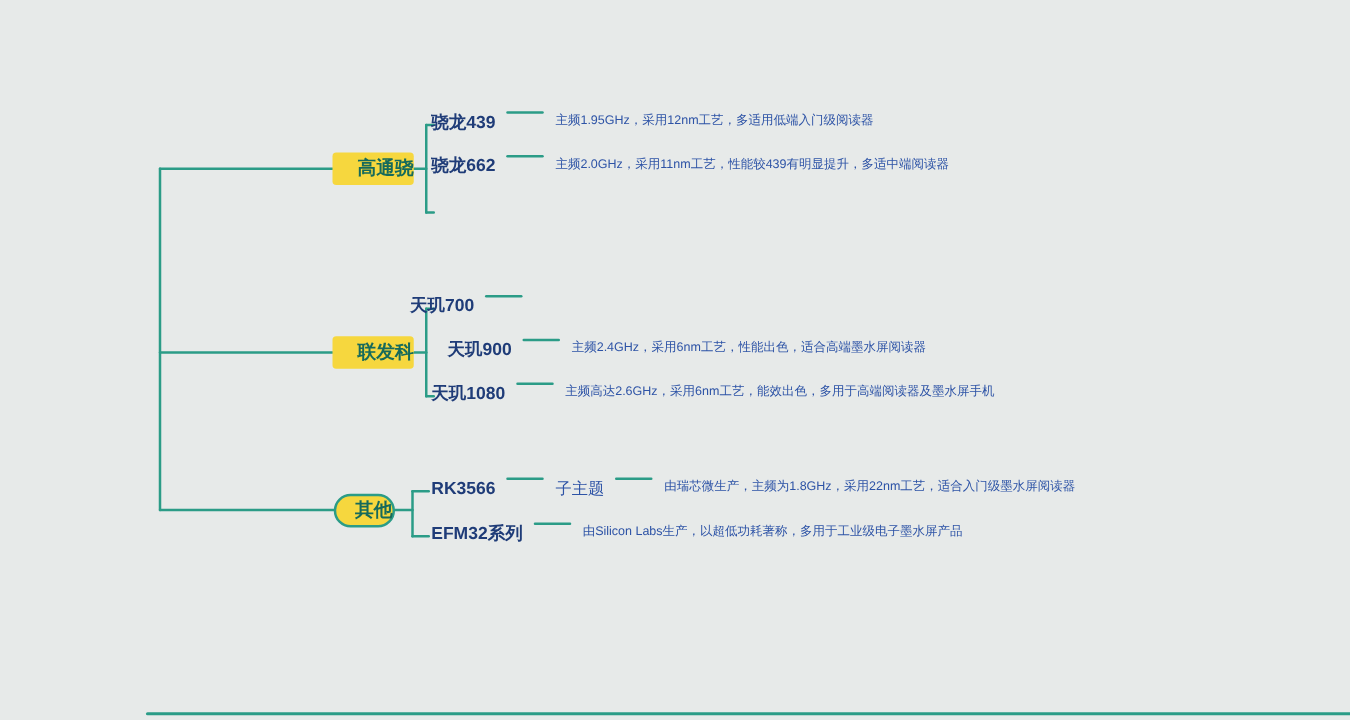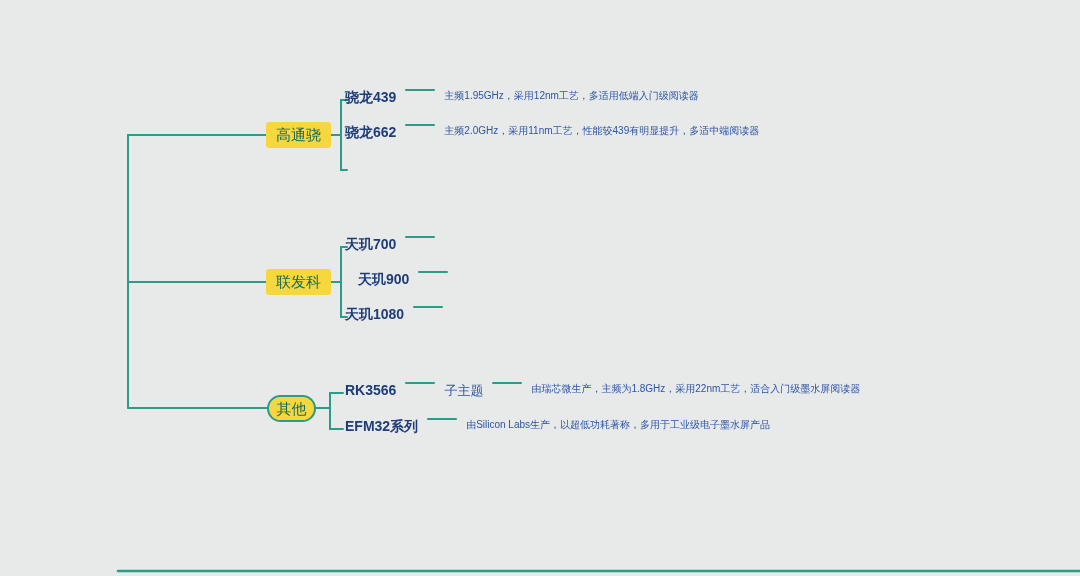--- a/index.html
+++ b/index.html
@@ -32,22 +32,22 @@
     line-height:39px;text-align:center;
     border-radius:3px;
     letter-spacing:1px;
     white-space:nowrap;
   }
   .branch-node{
     position:absolute;
     width:65px;height:26px;
     background:var(--branch-bg,#f6d73e);
     color:var(--branch-text,#166a5b);
-    font-size:15px;font-weight:400;
-    line-height:26px;text-align:center;
+    font-size:15px;font-weight:700;
+    line-height:26px;text-align:right;
     border-radius:3px;
     white-space:nowrap;
   }
   .branch-node.pill{
     width:49px;height:27px;
     line-height:23px;
     border:2px solid var(--connector,#2b9c87);
     border-radius:14px;
     box-sizing:border-box;
   }
@@ -118,31 +118,33 @@
     <span class="leaf">骁龙439</span>
     <span class="hline"></span>
     <span class="desc">主频1.95GHz，采用12nm工艺，多适用低端入门级阅读器</span>
   </div>
   <div class="row" style="left:345px;top:124px;">
     <span class="leaf">骁龙662</span>
     <span class="hline"></span>
     <span class="desc">主频2.0GHz，采用11nm工艺，性能较439有明显提升，多适中端阅读器</span>
   </div>
 
-  <div class="row" style="left:345px;top:236px;">
+  <div class="row" style="left:328px;top:236px;">
     <span class="leaf">天玑700</span>
     <span class="hline"></span>
   </div>
   <div class="row" style="left:358px;top:271px;">
     <span class="leaf">天玑900</span>
     <span class="hline"></span>
+    <span class="desc">主频2.4GHz，采用6nm工艺，性能出色，适合高端墨水屏阅读器</span>
   </div>
   <div class="row" style="left:345px;top:306px;">
     <span class="leaf">天玑1080</span>
     <span class="hline"></span>
+    <span class="desc">主频高达2.6GHz，采用6nm工艺，能效出色，多用于高端阅读器及墨水屏手机</span>
   </div>
 
   <div class="row" style="left:345px;top:382px;">
     <span class="leaf">RK3566</span>
     <span class="hline"></span>
     <span class="mid">子主题</span>
     <span class="hline"></span>
     <span class="desc">由瑞芯微生产，主频为1.8GHz，采用22nm工艺，适合入门级墨水屏阅读器</span>
   </div>
   <div class="row" style="left:345px;top:418px;">

